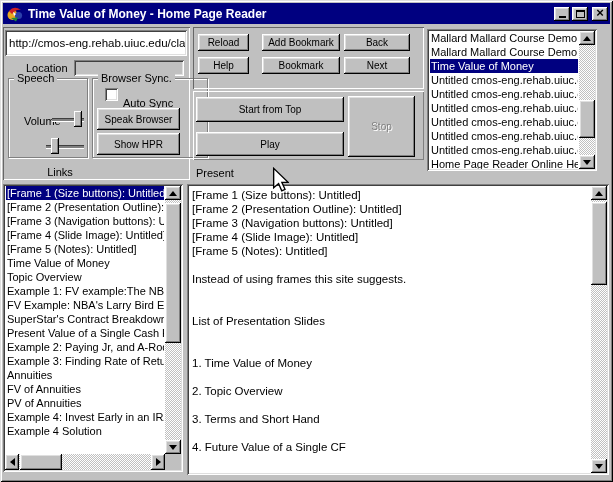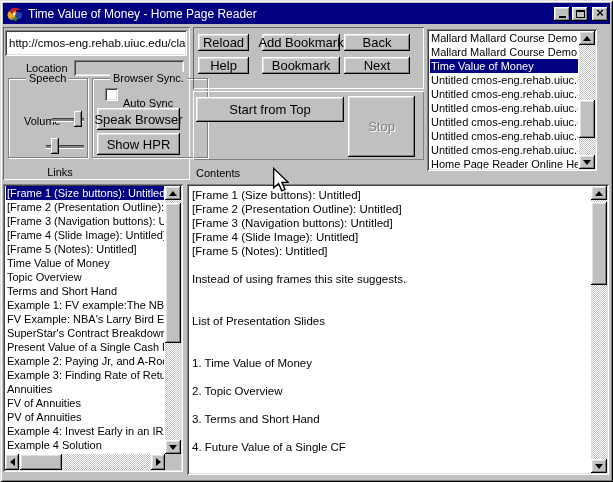--- a/index.html
+++ b/index.html
@@ -11,33 +11,33 @@
     overflow:hidden;
   }
   
   .raised2{background:#c0c0c0;box-shadow:inset -1px -1px 0 #000, inset 1px 1px 0 #fff, inset -2px -2px 0 #808080, inset 2px 2px 0 #dfdfdf;}
   .raised1{box-shadow:inset 1px 1px 0 #fff, inset -1px -1px 0 #808080;}
   .sunken1{box-shadow:inset 1px 1px 0 #666, inset -1px -1px 0 #fff;}
   .sunken2{background:#fff;box-shadow:inset 1px 1px 0 #808080, inset -1px -1px 0 #fff, inset 2px 2px 0 #404040, inset -2px -2px 0 #dfdfdf;}
   .abs{position:absolute;}
   
   .titlebar{position:absolute;left:3px;top:3px;right:3px;height:21px;background:#000080;display:flex;align-items:center;padding:0 2px 0 4px;}
-  .titlebar .title{color:#fff;font-weight:normal;font-size:12px;margin-left:5px;flex:1;white-space:nowrap;overflow:hidden;}
+  .titlebar .title{color:#fff;font-weight:bold;font-size:12px;margin-left:5px;flex:1;white-space:nowrap;overflow:hidden;}
   .wb{width:16px;height:14px;margin-left:2px;display:flex;align-items:center;justify-content:center;background:#c0c0c0;
       box-shadow:inset -1px -1px 0 #000, inset 1px 1px 0 #fff, inset -2px -2px 0 #808080, inset 2px 2px 0 #dfdfdf;}
   .wb.close{margin-left:4px;}
   .g-min{width:7px;height:2px;background:#000;margin-top:7px;}
   .g-max{width:9px;height:8px;border:1px solid #000;border-top-width:2px;}
   .g-close{font-size:13px;font-weight:bold;line-height:10px;margin-top:-1px;}
   
-  .btn95{display:flex;align-items:center;justify-content:center;white-space:nowrap;cursor:default;font-size:13px;}
+  .btn95{display:flex;align-items:center;justify-content:center;white-space:nowrap;cursor:default;font-size:10px;}
   .btn95.disabled{color:#808080;text-shadow:1px 1px 0 #fff;}
   
   .group{position:absolute;border:1px solid #808080;box-shadow:inset 1px 1px 0 #fff, 1px 1px 0 #fff;}
-  .group .legend{position:absolute;top:-7px;left:5px;background:#c0c0c0;padding:0 3px;white-space:nowrap;margin-left:12px;}
+  .group .legend{position:absolute;top:-7px;left:5px;background:#c0c0c0;padding:0 3px;white-space:nowrap;}
   
   .slider{position:absolute;height:18px;}
   .slider .track{position:absolute;left:0;right:0;top:8px;height:3px;background:#808080;box-shadow:0 1px 0 #fff, inset 0 1px 0 #404040;}
   .slider .thumb{position:absolute;top:1px;width:8px;height:16px;background:#c0c0c0;
       box-shadow:inset -1px -1px 0 #000, inset 1px 1px 0 #fff, inset -2px -2px 0 #808080;}
   
   .checkbox{width:13px;height:13px;background:#fff;box-shadow:inset 1px 1px 0 #808080, inset -1px -1px 0 #fff, inset 2px 2px 0 #404040, inset -2px -2px 0 #dfdfdf;}
   
   .listbox{overflow:hidden;}
   .listrows{position:absolute;left:3px;top:2px;right:19px;bottom:2px;overflow:hidden;}
@@ -122,20 +122,21 @@
     <div class="btn95 raised2 abs" style="left:69px;top:7px;width:78px;height:17px;">Add Bookmark</div>
     <div class="btn95 raised2 abs" style="left:151px;top:7px;width:66px;height:17px;">Back</div>
     <div class="btn95 raised2 abs" style="left:5px;top:30px;width:51px;height:17px;">Help</div>
     <div class="btn95 raised2 abs" style="left:69px;top:30px;width:78px;height:17px;">Bookmark</div>
     <div class="btn95 raised2 abs" style="left:151px;top:30px;width:66px;height:17px;">Next</div>
   </div>
 
   <div class="abs raised1" style="left:193px;top:91px;width:231px;height:69px;">
     <div class="btn95 raised2 abs disabled" style="left:155px;top:5px;width:67px;height:61px;">Stop</div>
     <div class="btn95 raised2 abs" style="left:3px;top:6px;width:148px;height:25px;">Start from Top</div>
+    <div class="btn95 raised2 abs" style="left:3px;top:41px;width:148px;height:24px;">Play</div>
   </div>
 
   <div class="abs sunken2 listbox" style="left:427px;top:29px;width:170px;height:142px;">
     <div class="listrows" id="history-rows">
 
     <div class="row">Mallard Mallard Course Demo - Ti</div>
         <div class="row">Mallard Mallard Course Demo - St</div>
         <div class="row selected">Time Value of Money</div>
         <div class="row">Untitled cmos-eng.rehab.uiuc.edu</div>
         <div class="row">Untitled cmos-eng.rehab.uiuc.edu</div>
@@ -150,33 +151,32 @@
           <span class="tri-up"></span>
         </div>
       <div class="sb-thumb" style="top:69px;left:0;width:16px;height:38px;"></div>
       <div class="sb-btn" style="bottom:0;">
           <span class="tri-down"></span>
         </div>
     </div>
   </div>
 
   <div class="abs" style="left:22px;top:166px;width:76px;text-align:center;">Links</div>
-  <div class="abs" style="left:196px;top:167px;">Contents</div>
+  <div class="abs" style="left:196px;top:167px;">Present</div>
 
   <div class="abs sunken2 listbox" style="left:3px;top:184px;width:180px;height:288px;">
     <div class="listrows" style="bottom:18px;right:19px;">
 
     <div class="row selected">[Frame 1 (Size buttons): Untitled]</div>
         <div class="row">[Frame 2 (Presentation Outline): Untitled]</div>
         <div class="row">[Frame 3 (Navigation buttons): Untitled]</div>
         <div class="row">[Frame 4 (Slide Image): Untitled]</div>
         <div class="row">[Frame 5 (Notes): Untitled]</div>
         <div class="row">Time Value of Money</div>
         <div class="row">Topic Overview</div>
-        <div class="row">Terms and Short Hand</div>
         <div class="row">Example 1: FV example:The NBA</div>
         <div class="row">FV Example: NBA's Larry Bird Ex</div>
         <div class="row">SuperStar's Contract Breakdown</div>
         <div class="row">Present Value of a Single Cash F</div>
         <div class="row">Example 2: Paying Jr, and A-Rod</div>
         <div class="row">Example 3: Finding Rate of Return</div>
         <div class="row">Annuities</div>
         <div class="row">FV of Annuities</div>
         <div class="row">PV of Annuities</div>
         <div class="row">Example 4: Invest Early in an IRA</div>

